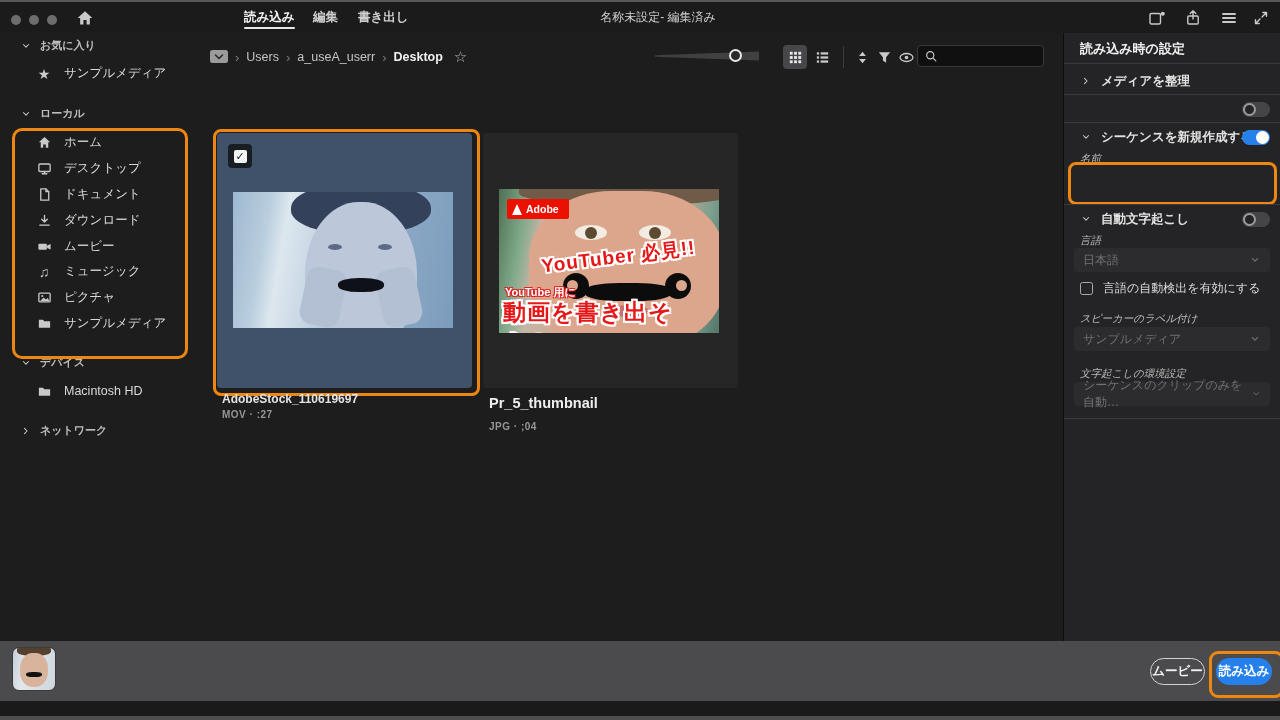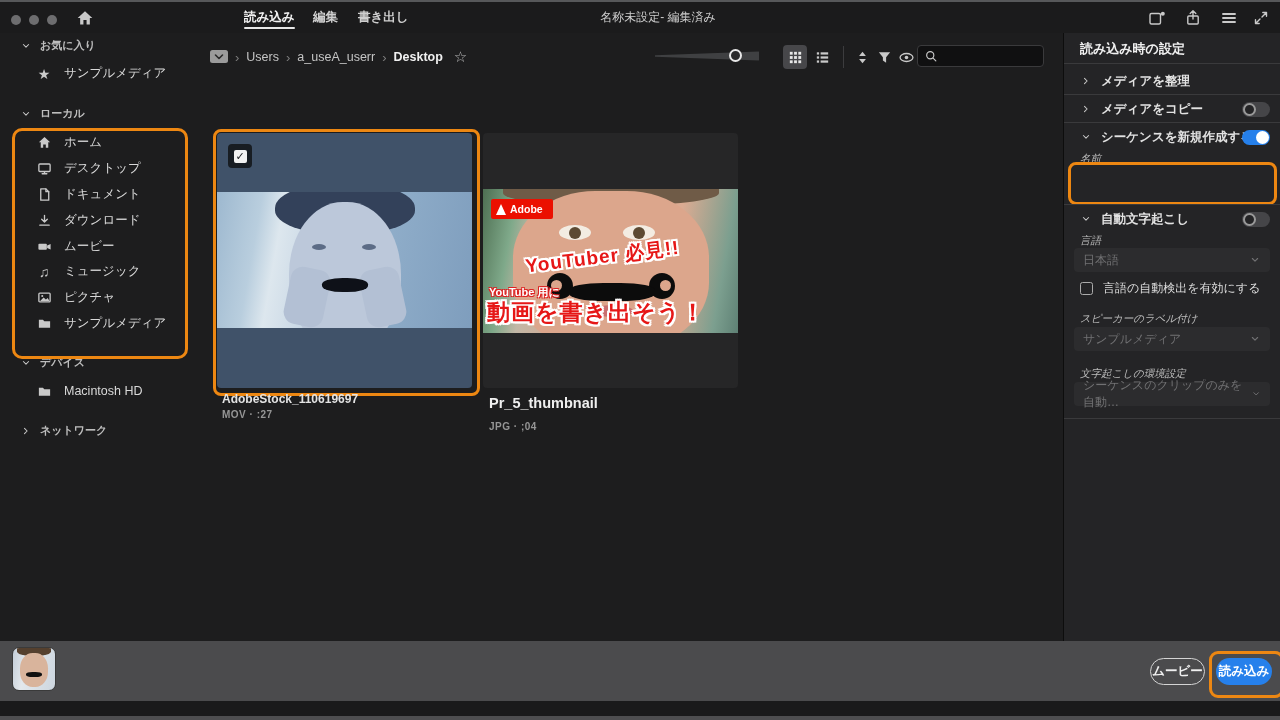--- a/index.html
+++ b/index.html
@@ -54,21 +54,21 @@
   #vt-divider{position:absolute;left:843px;top:13px;width:1px;height:22px;background:#3c3c3e;}
   #vt-sort{left:850px}#vt-filter{left:872px}#vt-eye{left:894px}
   #searchbox{position:absolute;left:917px;top:12px;width:127px;height:22px;background:#101011;border:1px solid #3a3a3c;border-radius:4px;display:flex;align-items:center;padding:0 6px;box-sizing:border-box;gap:4px;}
   #searchbox input{background:transparent;border:none;outline:none;color:#ddd;font-size:12px;width:90px;font-family:inherit;}
 
   
   .card{position:absolute;top:100px;width:255px;height:255px;border-radius:4px;overflow:hidden;}
   #card1{left:217px;background:#405269;}
   #card2{left:483px;background:#262627;}
   #hl-card1{position:absolute;left:213px;top:96px;width:261px;height:261px;border:3px solid #ed8712;border-radius:8px;pointer-events:none;}
-  .vidframe{position:absolute;left:0;width:220px;overflow:hidden;padding-left:44px;}
+  .vidframe{position:absolute;left:16px;width:220px;overflow:hidden;}
   #vid1{top:59px;height:136px;background:linear-gradient(100deg,#9db8cf 0%,#b9cede 16%,#dde7ee 24%,#cbd9e6 36%,#8fadc9 62%,#7d9cbc 100%);}
   #vid2{top:56px;height:144px;background:linear-gradient(100deg,#4e6f52 0%,#7fa98a 12%,#c2b7a6 20%,#d7a78f 38%,#dbab92 70%,#7c9f8f 88%,#54766b 100%);}
   .shape{position:absolute;}
   
   .b1-face{left:72px;top:10px;width:112px;height:150px;background:#bcc8da;border-radius:48%;}
   .b1-hair{left:58px;top:-10px;width:140px;height:52px;background:#33415a;border-radius:50% 50% 45% 45%;}
   .b1-eye{width:14px;height:6px;background:#5c6c86;border-radius:50%;top:52px;}
   .b1-hand{width:40px;height:58px;background:#b3c0d4;border-radius:12px;top:76px;}
   .b1-must{left:105px;top:86px;width:46px;height:14px;background:#0e1118;border-radius:45%;}
   
@@ -405,26 +405,20 @@
   <div class="rp-divider" style="top:30px"></div>
 
   <div class="rp-row" style="top:34px;height:28px">
     <svg class="chev" viewBox="0 0 16 16">
         <path class="s-ic" d="M6 4.5 L9.5 8 L6 11.5"></path>
       </svg>
     <span>メディアを整理</span>
   </div>
   <div class="rp-divider" style="top:61px"></div>
 
-  <div class="rp-row" style="top:62px;height:28px">
-    <svg class="chev" viewBox="0 0 16 16">
-        <path class="s-ic" d="M6 4.5 L9.5 8 L6 11.5"></path>
-      </svg>
-    <span>メディアをコピー</span>
-  </div>
   <div class="toggle off" style="top:69px"></div>
   <div class="rp-divider" style="top:89px"></div>
 
   <div class="rp-row" style="top:90px;height:28px">
     <svg class="chev" viewBox="0 0 16 16">
         <path class="s-ic" d="M4.5 6 L8 9.5 L11.5 6"></path>
       </svg>
     <span>シーケンスを新規作成する</span>
   </div>
   <div class="toggle on" style="top:97px"></div>

